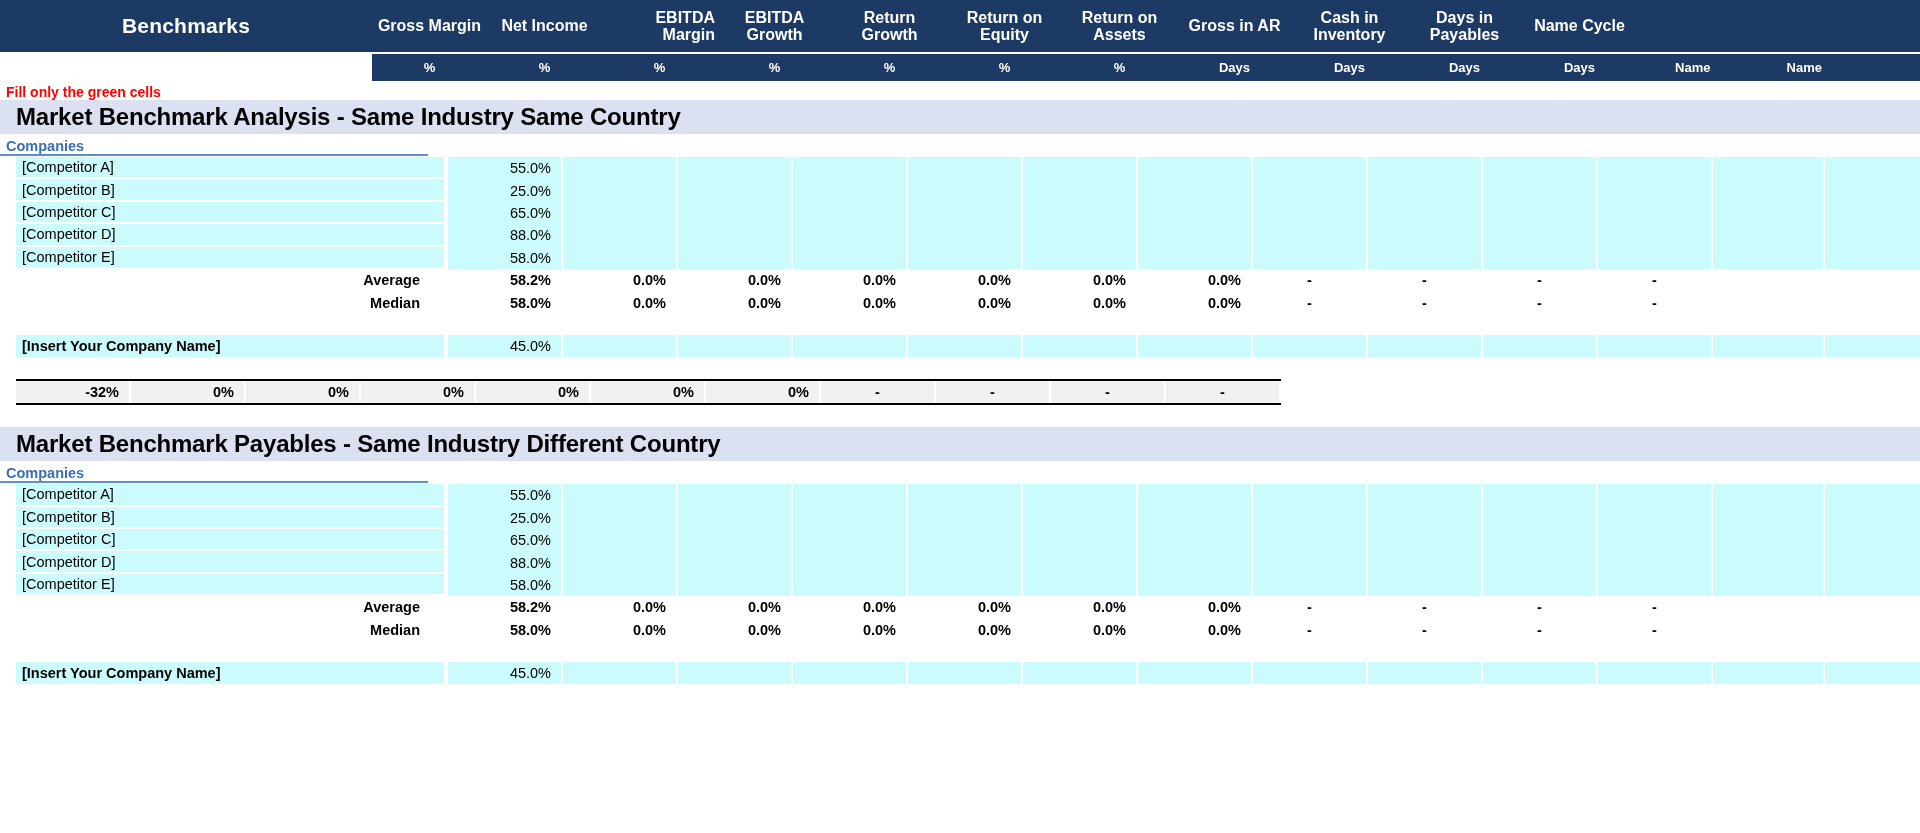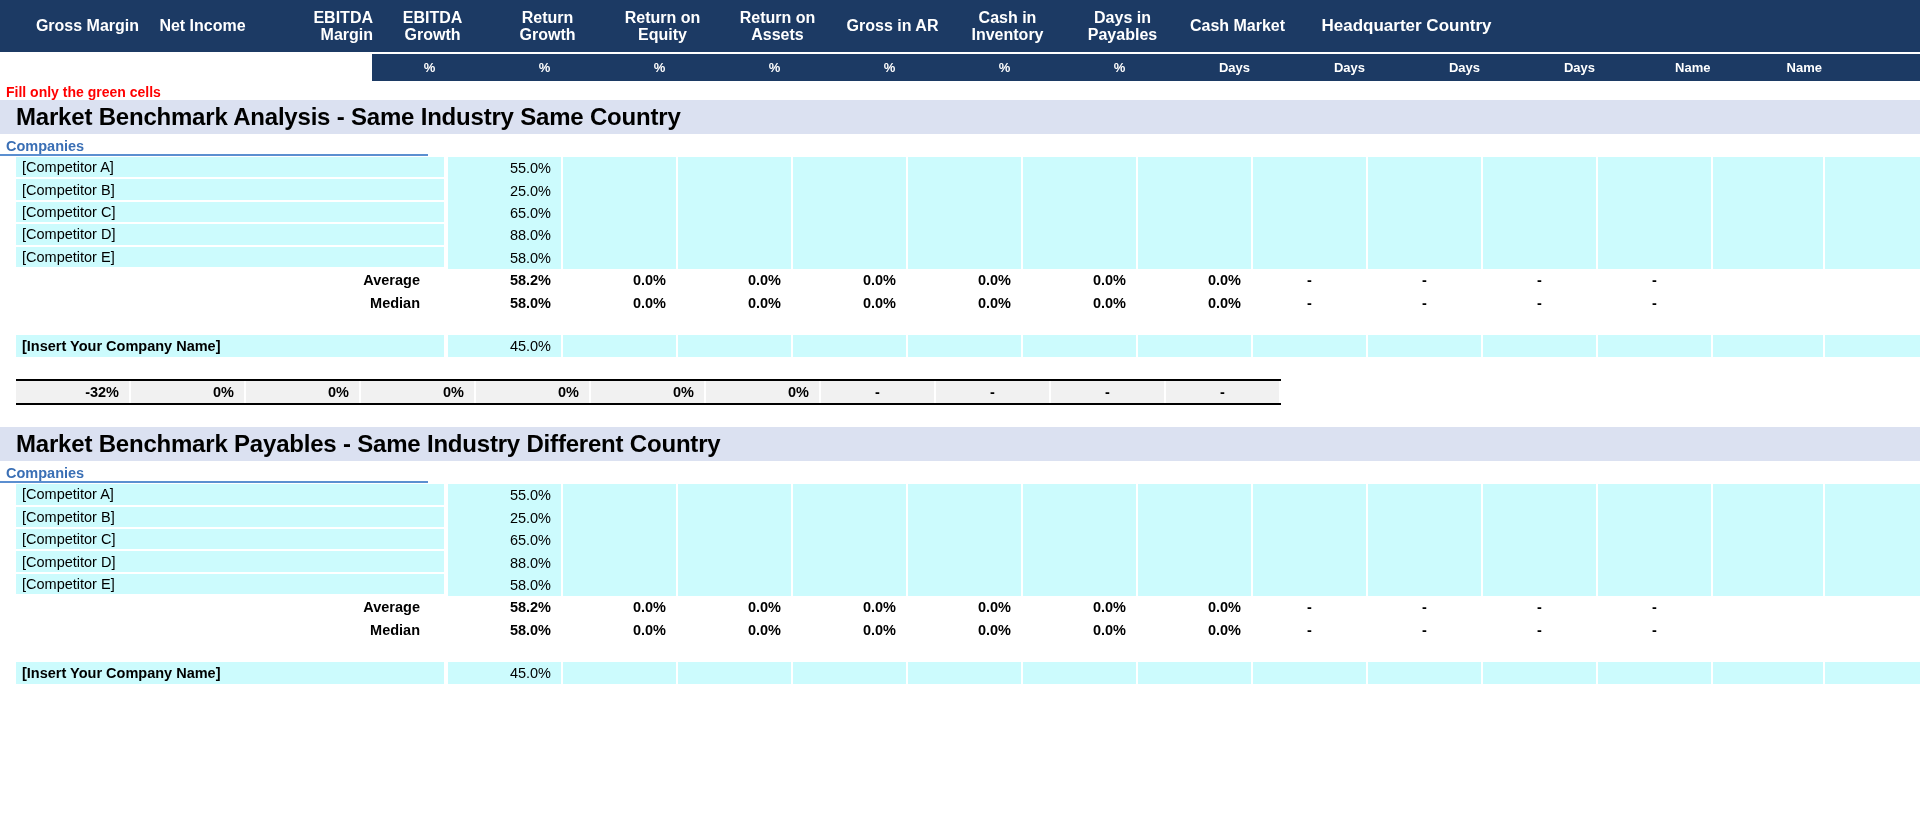--- a/index.html
+++ b/index.html
@@ -19,21 +19,21 @@
     width: 1920px; height: 52px;
     background: #1c3a64;
     display: flex; align-items: center;
   }
   .hdr-title-cell {
     width: 372px; height: 52px;
     display: flex; align-items: center; justify-content: center;
     color: #ffffff; font-size: 21px; font-weight: bold;
     letter-spacing: .2px;
   }
-  .hdr-cols { display: flex; height: 52px; flex: 1; margin-left: 30px; }
+  .hdr-cols { display: flex; height: 52px; flex: 1; }
   .hdr-col {
     display: flex; align-items: center; justify-content: center;
     text-align: center; color: #ffffff;
     font-size: 16px; font-weight: bold; line-height: 1.08;
     padding: 0 2px;
   }
   .hdr-col.hq { font-size: 17px; }
 
   
   .unit-band {
@@ -123,33 +123,33 @@
     border-bottom: 2px solid #000000;
   }
   .cmp-strip .c { border-right: 2px solid #ffffff; font-weight: bold; font-size: 14.5px; }
 </style>
 </head>
 <body>
 
 <div class="sheet">
 
   <div class="hdr-band">
+    <div class="hdr-title-cell">Benchmarks</div>
     <div class="hdr-cols" id="hdr-cols">
         <div class="hdr-col" style="width: 115px;">Gross Margin</div>
         <div class="hdr-col" style="width: 115px;">Net Income</div>
         <div class="hdr-col" style="width: 115px; text-align: right;">EBITDA Margin</div>
         <div class="hdr-col" style="width: 115px;">EBITDA Growth</div>
         <div class="hdr-col" style="width: 115px;">Return Growth</div>
         <div class="hdr-col" style="width: 115px;">Return on Equity</div>
         <div class="hdr-col" style="width: 115px;">Return on Assets</div>
         <div class="hdr-col" style="width: 115px;">Gross in AR</div>
         <div class="hdr-col" style="width: 115px;">Cash in Inventory</div>
         <div class="hdr-col" style="width: 115px;">Days in Payables</div>
-        <div class="hdr-col" style="width: 115px;">Cash Market</div>
-        <div class="hdr-col hq" style="width: 223px;">Headquarter Country</div>
+        <div class="hdr-col" style="width: 115px;">Name Cycle</div>
       </div>
   </div>
   <div class="hdr-sep"></div>
 
   <div class="unit-band">
     <div class="unit-left"></div>
     <div class="unit-cols" id="unit-cols">
         <div class="unit-col" style="width: 115px;">%</div>
         <div class="unit-col" style="width: 115px;">%</div>
         <div class="unit-col" style="width: 115px;">%</div>

